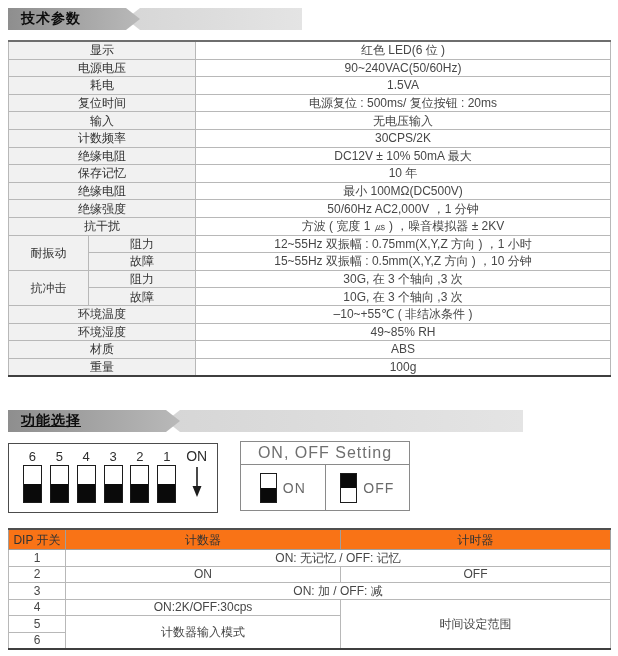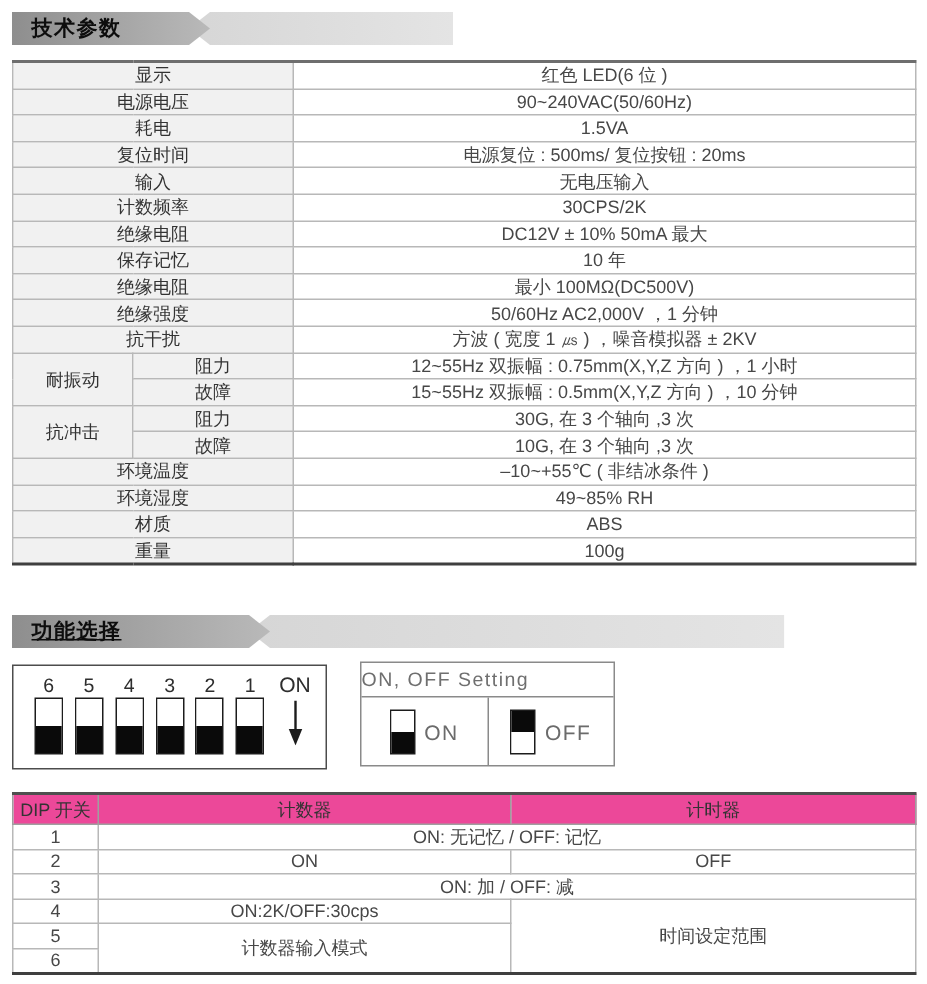--- a/index.html
+++ b/index.html
@@ -56,37 +56,37 @@
   .dipon .dipnum { font-size:14px; }
   .arrow-svg { margin-top:2px; }
 
   
   .setbox {
     position:absolute; left:240px; top:441px; width:170px; height:70px;
     border:1px solid #8a8a8a; box-sizing:border-box; background:#fff;
     display:flex; flex-direction:column;
   }
   .settitle {
-    height:22px; line-height:22px; font-size:13px;
+    height:22px; line-height:22px; text-align:center; font-size:16px;
     color:#6f6f6f; border-bottom:1px solid #8a8a8a; letter-spacing:1px;
   }
   .setbody { flex:1; display:flex; }
   .setcell { flex:1; display:flex; align-items:center; justify-content:center; gap:6px; }
   .setcell.rightcell { border-left:1px solid #8a8a8a; }
   .sw-small { width:17px; height:30px; }
   .setlbl { font-size:14px; color:#6b6b6b; letter-spacing:1px; }
 
   
   .t2 {
     position:absolute; left:8px; top:528px; width:602px;
     border-top:2px solid #4f4f4f; border-bottom:2px solid #3f3f3f;
     border-left:1px solid #bdbdbd; border-right:1px solid #bdbdbd;
   }
   .t2 th {
-    height:19px; padding:0 4px; border:1px solid #9f9f9f; background:#ec4899;
+    height:19px; padding:0 4px; border:1px solid #9f9f9f; background:#f97316;
     font-size:12px; font-weight:normal; color:#333; text-align:center; line-height:1;
   }
   .t2 td {
     height:15.5px; padding:0 4px; border:1px solid #b8b8b8; background:#fff;
     font-size:12px; color:#474747; text-align:center; line-height:1;
   }
 </style>
 </head>
 <body>
 

